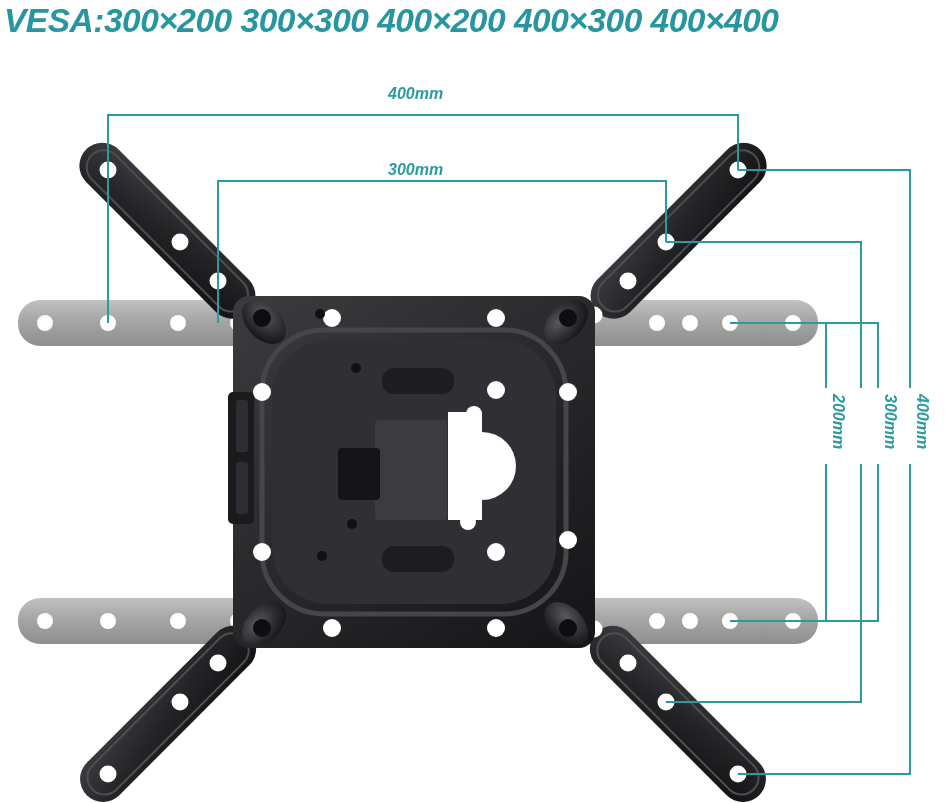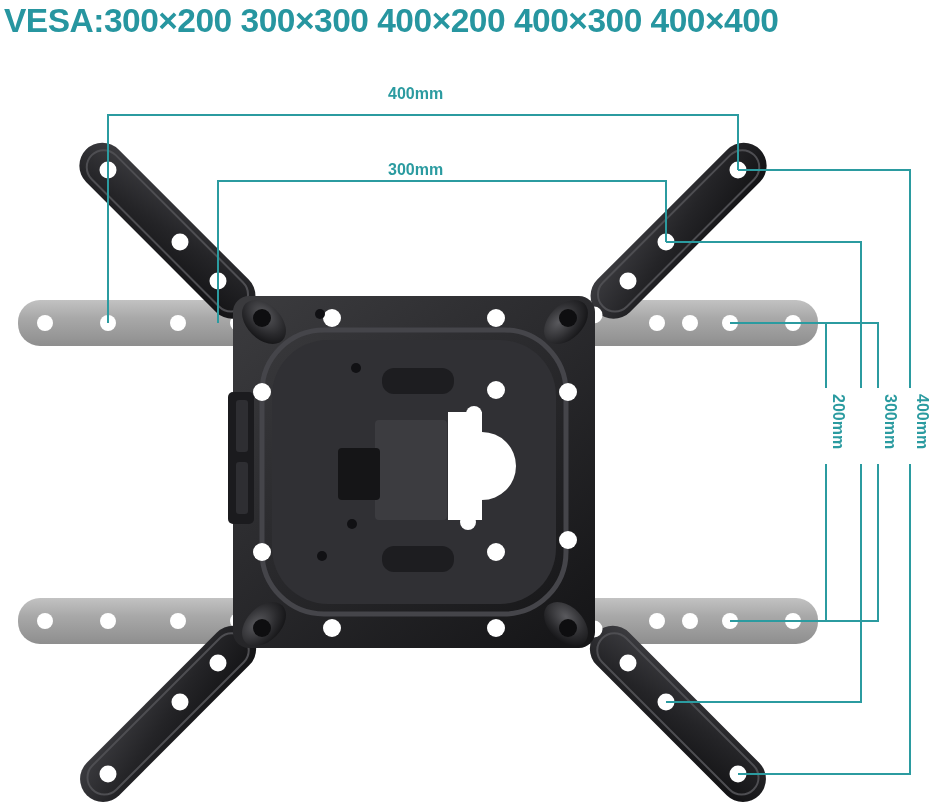--- a/index.html
+++ b/index.html
@@ -1,18 +1,18 @@
 <!DOCTYPE html>
 <html><head>
 <meta charset="utf-8">
 <style>
   html,body{margin:0;padding:0;background:#ffffff;}
   body{width:945px;height:803px;position:relative;overflow:hidden;
        font-family:"Liberation Sans",sans-serif;}
-  #stage{position:absolute;left:0;top:0;width:945px;height:803px;}
+  #stage{position:absolute;left:0;top:0;width:945px;height:803px;font-style:italic;}
   #title{position:absolute;left:4px;top:-2px;width:940px;height:44px;
          font-size:34px;font-weight:bold;letter-spacing:-0.5px;
          color:#2796a0;white-space:nowrap;line-height:44px;
          transform:scaleX(0.985);transform-origin:left center;}
   svg.layer{position:absolute;left:0;top:0;width:945px;height:803px;}
   .dimtext{fill:#2b9ba0;font-family:"Liberation Sans",sans-serif;
            font-size:16px;font-weight:bold;}
 </style>
 </head>
 <body>

